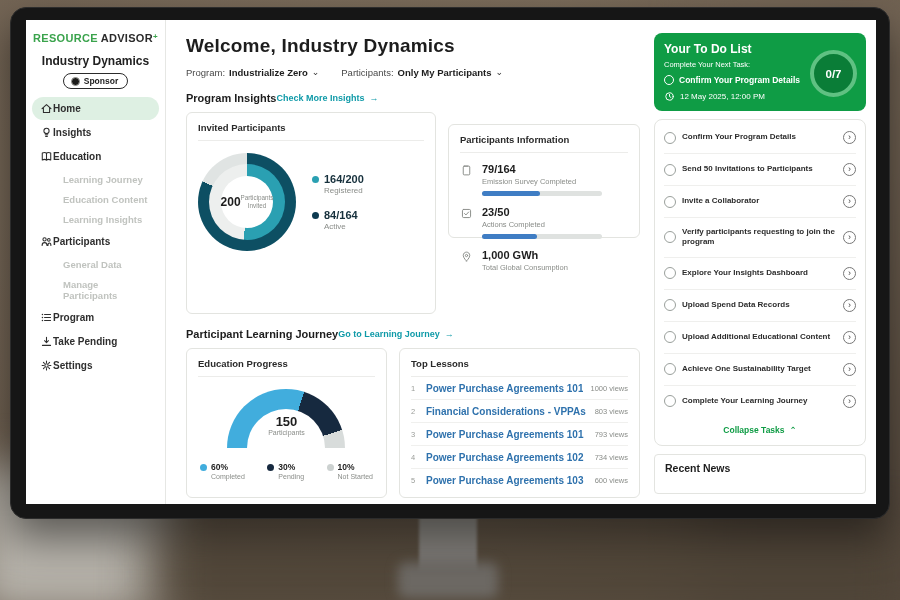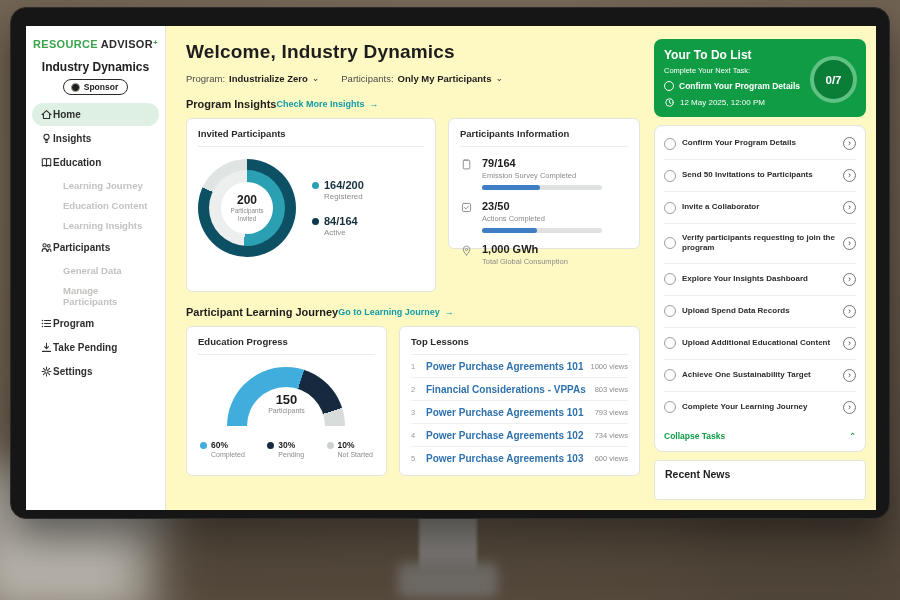--- a/index.html
+++ b/index.html
@@ -10,21 +10,21 @@
   .scene { position:relative; width:900px; height:600px; overflow:hidden;
     background: radial-gradient(130% 95% at 45% 28%, #80715f 0%, #74655480 55%, #5a4d40 100%), linear-gradient(100deg,#6e6052,#7d6e5d 55%,#554839); }
   .bg-left-light { position:absolute; left:-25px; bottom:-15px; width:200px; height:150px; background:#b6b2aa; filter:blur(22px); }
   .bg-right-dark { position:absolute; right:-40px; top:-10px; width:240px; height:640px; background:linear-gradient(#7a6b5b,#4f443a); filter:blur(26px); opacity:.75; }
   .bg-bottom { position:absolute; left:150px; right:-10px; bottom:-25px; height:100px; background:#4d4336; filter:blur(26px); opacity:.85; }
   .stand-neck { position:absolute; left:419px; top:510px; width:58px; height:62px; background:linear-gradient(180deg,#95928c,#767370); filter:blur(1.5px); }
   .stand-joint { position:absolute; left:398px; top:562px; width:100px; height:36px; background:#6d6964; border-radius:8px; filter:blur(6px); }
 
   .monitor { position:absolute; left:10px; top:7px; width:880px; height:512px; background:#161616;
     border-radius:16px; border:1px solid #2c2c2c; box-shadow:0 18px 42px rgba(0,0,0,.5); }
-  .screen { position:absolute; left:15px; top:18px; width:850px; height:484px; background:#fef9c3; overflow:hidden; display:flex; }
+  .screen { position:absolute; left:15px; top:12px; width:850px; height:484px; background:#ffffff; overflow:hidden; display:flex; }
 
   
   .sidebar { width:140px; background:#fff; border-right:1px solid #e6e7e4; padding-top:12px; flex-shrink:0; }
   .logo { text-align:center; font-size:11px; font-weight:bold; letter-spacing:.3px; white-space:nowrap; }
   .logo .p1 { color:#3aa34c; } .logo .p2 { color:#2b2b2b; }
   .logo .plus { color:#3aa34c; font-size:8px; vertical-align:top; }
   .org { text-align:center; font-size:12px; font-weight:bold; color:#222; margin-top:10px; }
   .sponsor { width:fit-content; margin:5px auto 8px; border:1px solid #2b2b2b; border-radius:10px; font-size:8.5px;
     padding:2px 9px 2px 7px; display:flex; align-items:center; gap:4px; color:#222; font-weight:bold; }
   .sponsor-ic { width:9px; height:9px; border-radius:50%; background:#1d1d1b; border:1.5px solid #9a9a96; display:inline-block; }
@@ -42,39 +42,39 @@
   .filter-value { font-weight:bold; color:#1d1d1d; margin-left:4px; }
   .caret { font-size:9px; margin-left:4px; color:#333; line-height:1; }
   .section-head { display:flex; justify-content:flex-start; align-items:center; margin-top:14px; margin-bottom:8px; }
   .section-title { font-size:11px; font-weight:bold; color:#1d1d1d; }
   .section-link { font-size:9px; font-weight:bold; color:#0f9aa8; display:flex; gap:5px; align-items:center; cursor:pointer; }
   .cards { display:flex; gap:12px; }
   .card { background:#fff; border:1px solid #e3e4e0; border-radius:6px; padding:9px 11px; }
   .card-title { font-size:9.5px; font-weight:bold; color:#2a2a2a; padding-bottom:7px; border-bottom:1px solid #ececea; }
 
   
-  .invited-card { width:250px; height:174px; }
+  .invited-card { width:250px; height:202px; }
   .invited-body { display:flex; align-items:center; gap:16px; padding-top:12px; }
   .donut { position:relative; width:98px; height:98px; border-radius:50%;
     background:conic-gradient(#0d4f63 0 295deg, #e0e4e3 295deg 360deg); }
   .donut-i { position:absolute; inset:11px; border-radius:50%;
     background:conic-gradient(#2aa0b2 0 185deg, #edefee 185deg 360deg); }
   .donut-hole { position:absolute; inset:23px; border-radius:50%; background:#fff;
-    display:flex; flex-direction:column; align-items:center; justify-content:center; text-align:center; }
+    display:flex; flex-direction:row; align-items:center; justify-content:center; text-align:center; }
   .donut-val { font-size:12px; font-weight:bold; color:#1d1d1d; }
   .donut-lbl { font-size:6.3px; color:#8a8d89; line-height:1.25; }
   .legend-v { display:flex; flex-direction:column; gap:14px; }
   .leg-row { display:flex; align-items:center; gap:5px; font-size:11px; font-weight:bold; color:#16303c; }
   .dot { width:7px; height:7px; border-radius:50%; flex-shrink:0; }
   .dot.teal { background:#2aa0b2; } .dot.navy { background:#0d3a50; }
   .dot.blue { background:#41addd; } .dot.dark { background:#16293f; } .dot.gray { background:#ccd1d0; }
   .leg-sub { font-size:8px; color:#8a8d89; margin-left:12px; margin-top:1px; }
 
   
-  .info-card { flex:1; height:131px; }
+  .info-card { flex:1; height:114px;margin-top:12px; }
   .info-row { display:flex; gap:9px; padding-top:10px; }
   .info-ic { color:#8b8e8a; margin-top:1px; flex-shrink:0; }
   .info-val { font-size:11px; font-weight:bold; color:#1d1d1d; }
   .info-lbl { font-size:7.5px; color:#8a8d89; margin-top:2px; }
   .bar { width:120px; height:5px; border-radius:3px; background:#dfe2e0; margin-top:5px; }
   .bar-fill { height:100%; border-radius:3px; background:#3f7dc4; }
 
   
   .edu-card { width:214px; height:150px; }
   .gauge-box { position:relative; width:118px; height:59px; margin:12px auto 0; }
@@ -106,21 +106,21 @@
   .todo-due { display:flex; align-items:center; gap:5px; margin-top:6px; font-size:8px; }
   .todo-badge { position:absolute; right:9px; top:17px; width:47px; height:47px; border-radius:50%;
     background:#0a7d37; border:4px solid #5fc182; display:flex; align-items:center; justify-content:center;
     font-size:11.5px; font-weight:bold; color:#fff; }
   .tasks-card { background:#fff; border:1px solid #e3e4e0; border-radius:8px; margin-top:8px; padding:2px 9px; }
   .task-row { display:flex; align-items:center; gap:6px; padding:9px 0; border-bottom:1px solid #efefed; cursor:pointer; }
   .task-chk { width:12px; height:12px; border:1.5px solid #9aa09c; border-radius:50%; flex-shrink:0; }
   .task-label { flex:1; font-size:8px; font-weight:bold; color:#2c2c2c; line-height:1.3; }
   .task-go { width:13px; height:13px; border:1px solid #777; border-radius:50%; display:flex; align-items:center;
     justify-content:center; font-size:9px; color:#444; flex-shrink:0; line-height:1; }
-  .collapse { display:flex; align-items:center; justify-content:space-between; gap:5px; color:#0f9c45;
+  .collapse { display:flex; align-items:center; justify-content:center; gap:5px; color:#0f9c45;
     font-weight:bold; font-size:8.5px; padding:8px 0; cursor:pointer; }
   .news-card { background:#fff; border:1px solid #e3e4e0; border-radius:4px; margin-top:8px; padding:7px 10px; height:40px; }
   .news-title { font-size:10.5px; font-weight:bold; color:#1d1d1d; }
   svg { display:block; }
 </style>
 </head>
 <body>
 
 <div class="scene">
   <div class="bg-left-light"></div>

